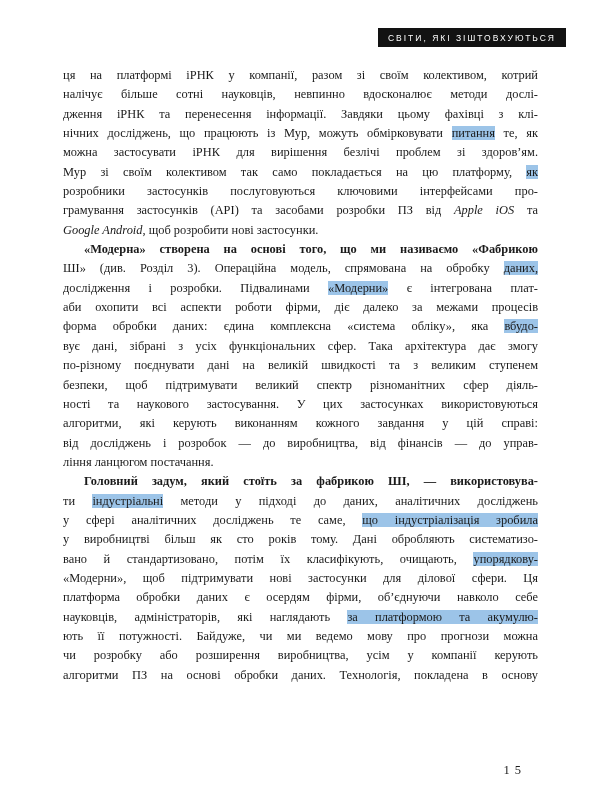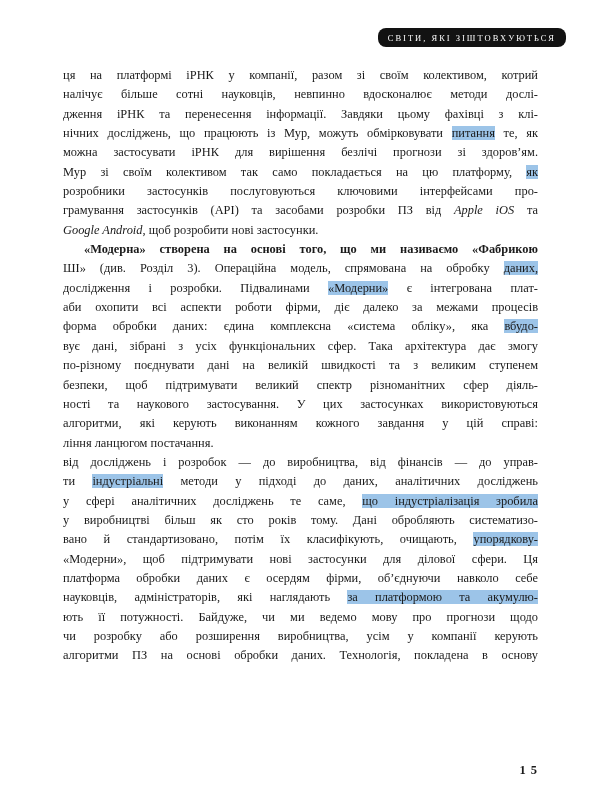--- a/index.html
+++ b/index.html
@@ -14,25 +14,25 @@
     height: 794px;
     background: var(--page-bg, #ffffff);
     overflow: hidden;
   }
   .header-badge {
     position: absolute;
     top: 28px;
     right: 34px;
     background: var(--badge-bg, #121212);
     color: var(--badge-text, #ffffff);
-    font-family: Liberation Serif, serif;
+    font-family: Liberation Sans, sans-serif;
     font-size: 8.5px;
     letter-spacing: 2px;
     padding: 5px 10px 4px 10px;
-    border-radius: 8px;
+    border-radius: 0;
     white-space: nowrap;
   }
   .body-text {
     position: absolute;
     left: 63px;
     top: 66px;
     width: 475px;
     color: var(--body-text, #1a1a1a);
     font-size: 12.4px;
     line-height: 19.35px;
@@ -42,69 +42,69 @@
     text-align: justify;
     text-align-last: justify;
     white-space: normal;
   }
   .line.last { text-align-last: left; }
   .line.indent { text-indent: 21px; font-weight: bold; }
   .hl { background: var(--highlight, #9cc4e8); }
   .it { font-style: italic; }
   .page-number {
     position: absolute;
-    right: 58px;
+    right: 74px;
     bottom: 16px;
     font-family: "Liberation Serif", "DejaVu Serif", serif;
     font-size: 12.5px;
     letter-spacing: 5px;
     color: var(--page-number, #1a1a1a);
-    font-weight: bold;
   }
 </style>
 </head>
 <body>
 
 <div class="page">
   <div class="header-badge">СВІТИ, ЯКІ ЗІШТОВХУЮТЬСЯ</div>
 
   <div class="body-text">
       <div class="para">
         <div class="line"><span>ця на платформі іРНК у компанії, разом зі своїм колективом, котрий</span></div>
         <div class="line"><span>налічує більше сотні науковців, невпинно вдосконалює методи дослі-</span></div>
         <div class="line"><span>дження іРНК та перенесення інформації. Завдяки цьому фахівці з клі-</span></div>
         <div class="line"><span>нічних досліджень, що працюють із Мур, можуть обмірковувати </span><span class="hl">питання</span><span> те, як</span></div>
-        <div class="line"><span>можна застосувати іРНК для вирішення безлічі прогнози зі здоров’ям.</span></div>
+        <div class="line"><span>можна застосувати іРНК для вирішення безлічі проблем зі здоров’ям.</span></div>
         <div class="line"><span>Мур зі своїм колективом так само покладається на цю платформу, </span><span class="hl">як</span></div>
         <div class="line"><span>розробники застосунків послуговуються ключовими інтерфейсами про-</span></div>
         <div class="line"><span>грамування застосунків (API) та засобами розробки ПЗ від </span><span class="it">Apple iOS</span><span> та</span></div>
         <div class="line last"><span class="it">Google Android</span><span>, щоб розробити нові застосунки.</span></div>
       </div>
       <div class="para">
         <div class="line indent"><span>«Модерна» створена на основі того, що ми називаємо «Фабрикою</span></div>
         <div class="line"><span>ШІ» (див. Розділ 3). Операційна модель, спрямована на обробку </span><span class="hl">даних,</span></div>
         <div class="line"><span>дослідження і розробки. Підвалинами </span><span class="hl">«Модерни»</span><span> є інтегрована плат-</span></div>
         <div class="line"><span>аби охопити всі аспекти роботи фірми, діє далеко за межами процесів</span></div>
         <div class="line"><span>форма обробки даних: єдина комплексна «система обліку», яка </span><span class="hl">вбудо-</span></div>
         <div class="line"><span>вує дані, зібрані з усіх функціональних сфер. Така архітектура дає змогу</span></div>
         <div class="line"><span>по-різному поєднувати дані на великій швидкості та з великим ступенем</span></div>
         <div class="line"><span>безпеки, щоб підтримувати великий спектр різноманітних сфер діяль-</span></div>
         <div class="line"><span>ності та наукового застосування. У цих застосунках використовуються</span></div>
         <div class="line"><span>алгоритми, які керують виконанням кожного завдання у цій справі:</span></div>
+        <div class="line"><span>від досліджень і розробок — до виробництва, від фінансів — до управ-</span></div>
         <div class="line last"><span>ління ланцюгом постачання.</span></div>
-        <div class="line"><span>від досліджень і розробок — до виробництва, від фінансів — до управ-</span></div>
       </div>
       <div class="para">
+        <div class="line indent"><span>Головний задум, який стоїть за фабрикою ШІ, — використовува-</span></div>
         <div class="line"><span>ти </span><span class="hl">індустріальні</span><span> методи у підході до даних, аналітичних досліджень</span></div>
         <div class="line"><span>у сфері аналітичних досліджень те саме, </span><span class="hl">що індустріалізація зробила</span></div>
         <div class="line"><span>у виробництві більш як сто років тому. Дані обробляють систематизо-</span></div>
         <div class="line"><span>вано й стандартизовано, потім їх класифікують, очищають, </span><span class="hl">упорядкову-</span></div>
         <div class="line"><span>«Модерни», щоб підтримувати нові застосунки для ділової сфери. Ця</span></div>
         <div class="line"><span>платформа обробки даних є осердям фірми, об’єднуючи навколо себе</span></div>
         <div class="line"><span>науковців, адміністраторів, які наглядають </span><span class="hl">за платформою та акумулю-</span></div>
-        <div class="line"><span>ють її потужності. Байдуже, чи ми ведемо мову про прогнози щодо</span></div>
+        <div class="line"><span>ють її потужності. Байдуже, чи ми ведемо мову про прогнози можна</span></div>
         <div class="line"><span>чи розробку або розширення виробництва, усім у компанії керують</span></div>
         <div class="line"><span>алгоритми ПЗ на основі обробки даних. Технологія, покладена в основу</span></div>
       </div>
     </div>
 
   <div class="page-number">15</div>
 </div>
 
 </body></html>

